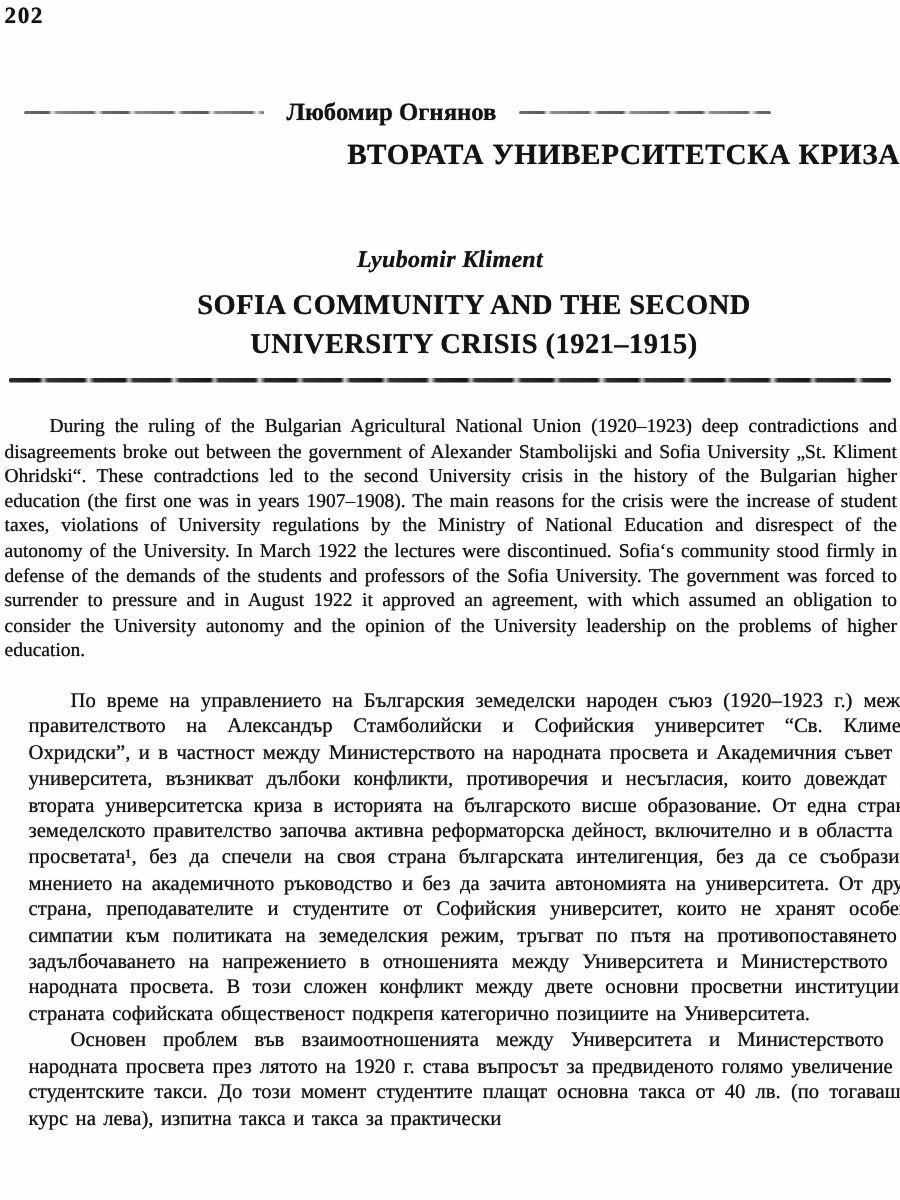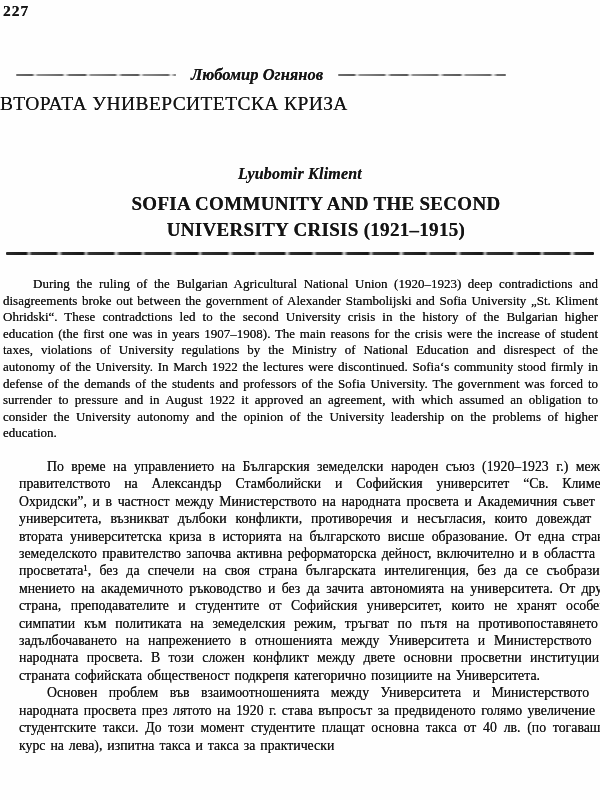--- a/index.html
+++ b/index.html
@@ -45,33 +45,32 @@
       rgba(75,75,75,0.85) 46px, rgba(130,130,130,0.08) 49px,
       rgba(90,90,90,0.8) 53px);
   }
   .scan-rule-left  { width: 160px; margin-left: 16px; flex: none; }
   .scan-rule-right { width: 168px; margin-left: 15px; flex: none; }
   .author-bg {
     margin-left: 15px;
     flex: none;
     font-size: 16.5px;
     font-weight: bold;
-    font-style: italic;
     white-space: nowrap;
   }
   .title-bg {
     position: absolute;
     top: 91px;
     left: 0;
     width: 600px;
     margin: 0;
-    text-align: left;
+    text-align: right;
     font-size: 19.5px;
     line-height: 25px;
-    font-weight: normal;
+    font-weight: bold;
     letter-spacing: 0.4px;
   }
   .author-en {
     position: absolute;
     top: 165px;
     left: 0;
     width: 600px;
     text-align: center;
     font-size: 16px;
     font-weight: bold;
@@ -127,21 +126,21 @@
     text-align: justify;
     text-indent: 28px;
     word-spacing: 1.5px;
   }
 </style>
 </head>
 <body>
 
 <div class="page">
 
-  <div class="page-number scan-ink">227</div>
+  <div class="page-number scan-ink">202</div>
 
   <div class="author-row">
     <span class="scan-rule scan-rule-left"></span>
     <span class="author-bg scan-ink">Любомир Огнянов</span>
     <span class="scan-rule scan-rule-right"></span>
   </div>
 
   <h1 class="title-bg scan-ink">
     <span>ВТОРАТА УНИВЕРСИТЕТСКА КРИЗА</span><br>
   </h1>

